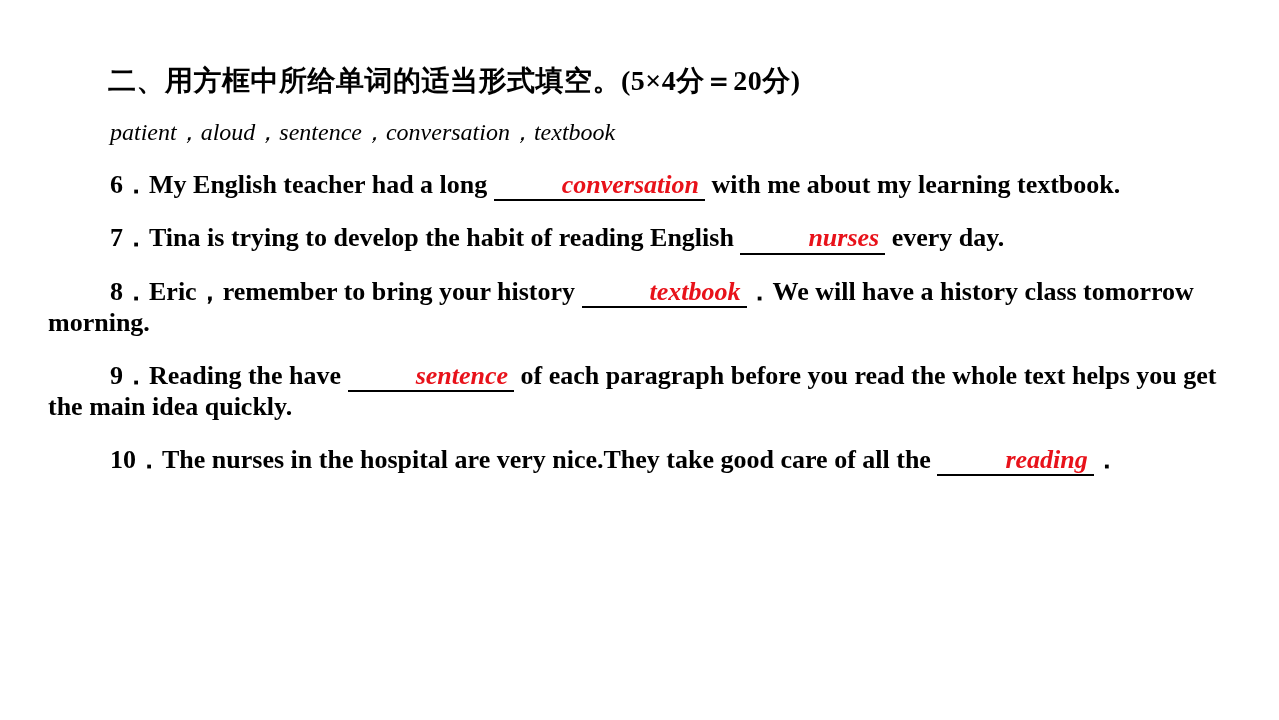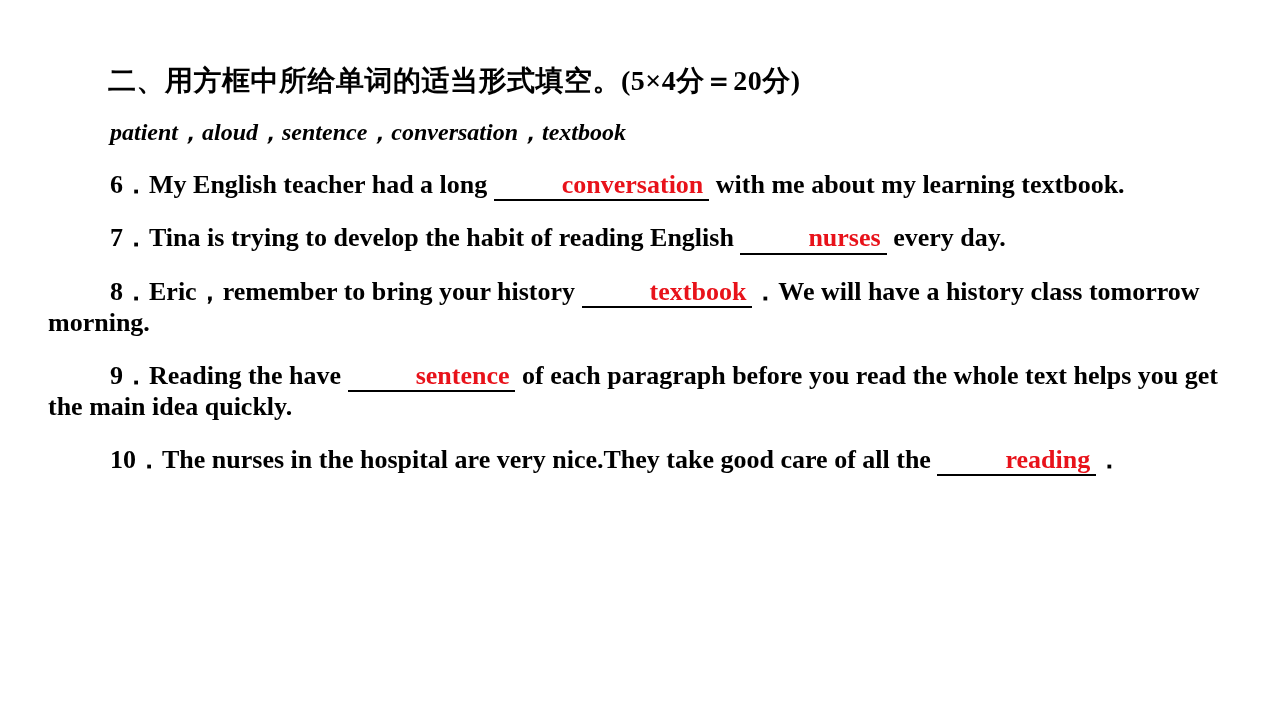--- a/index.html
+++ b/index.html
@@ -27,37 +27,38 @@
     letter-spacing: 0.5px;
     margin: 14px 0 0 60px;
     white-space: nowrap;
   }
   .section-title .cn {
     font-family: "DejaVu Sans", "Liberation Sans", sans-serif;
     font-weight: bold;
   }
   .wordbank {
     font-size: 24px;
-    font-weight: bold;
+    font-weight: normal;
     font-style: italic;
     margin: 16px 0 0 62px;
     white-space: nowrap;
   }
   .q {
     font-size: 26px;
     font-weight: bold;
     line-height: 1.18;
     margin: 22px 0 0 0;
     text-indent: 62px;
   }
   .num {
     white-space: nowrap;
   }
   .blank {
     color: #e8121a;
+    font-style: italic;
     font-weight: bold;
     border-bottom: 2px solid #000000;
     display: inline-block;
     text-align: center;
     padding: 0 6px 1px 6px;
     line-height: 1.05;
     vertical-align: baseline;
   }
   .blank.w-conversation { min-width: 190px; }
   .blank.w-aloud { min-width: 92px; }

